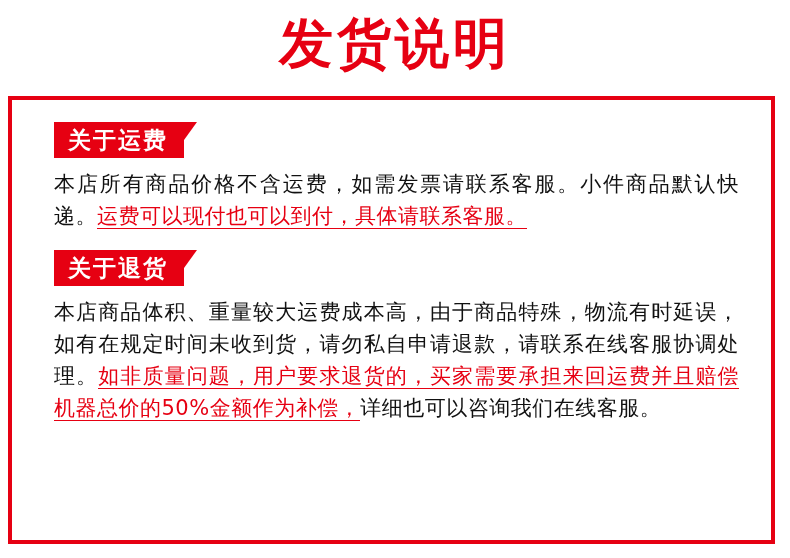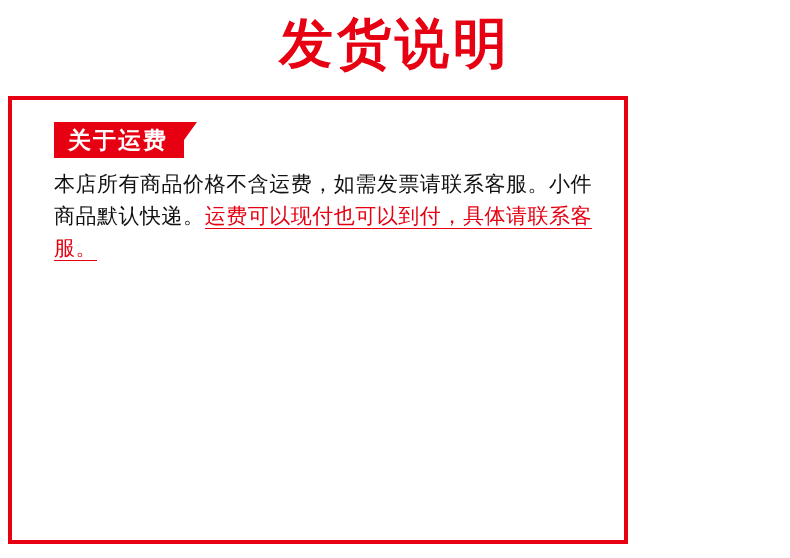--- a/index.html
+++ b/index.html
@@ -32,21 +32,21 @@
     font-weight: bold;
     letter-spacing: 4px;
     line-height: 60px;
     font-family: Liberation Mono, monospace;
   }
   
   .frame {
     position: absolute;
     top: 96px;
     left: 8px;
-    width: 620px;
+    width: 767px;
     height: 448px;
     box-sizing: border-box;
     border: 4px solid #e60012;
     background: #ffffff;
     padding: 22px 24px 0 24px;
   }
   
   .banner {
     position: relative;
     display: inline-block;
@@ -100,15 +100,21 @@
 
   <div class="frame">
 
     <div class="section">
       <div class="banner">关于运费</div>
       <p class="para">
         <span>本店所有商品价格不含运费，如需发票请联系客服。小件商品默认快递。</span><span class="hl">运费可以现付也可以到付，具体请联系客服。</span>
       </p>
     </div>
 
+    <div class="section section2">
+      <div class="banner sec2-banner">关于退货</div>
+      <p class="para">
+        <span>本店商品体积、重量较大运费成本高，由于商品特殊，物流有时延误，如有在规定时间未收到货，请勿私自申请退款，请联系在线客服协调处理。</span><span class="hl">如非质量问题，用户要求退货的，买家需要承担来回运费并且赔偿机器总价的50%金额作为补偿，</span><span>详细也可以咨询我们在线客服。</span>
+      </p>
+    </div>
 
   </div>
 </div>
 
 </body></html>

